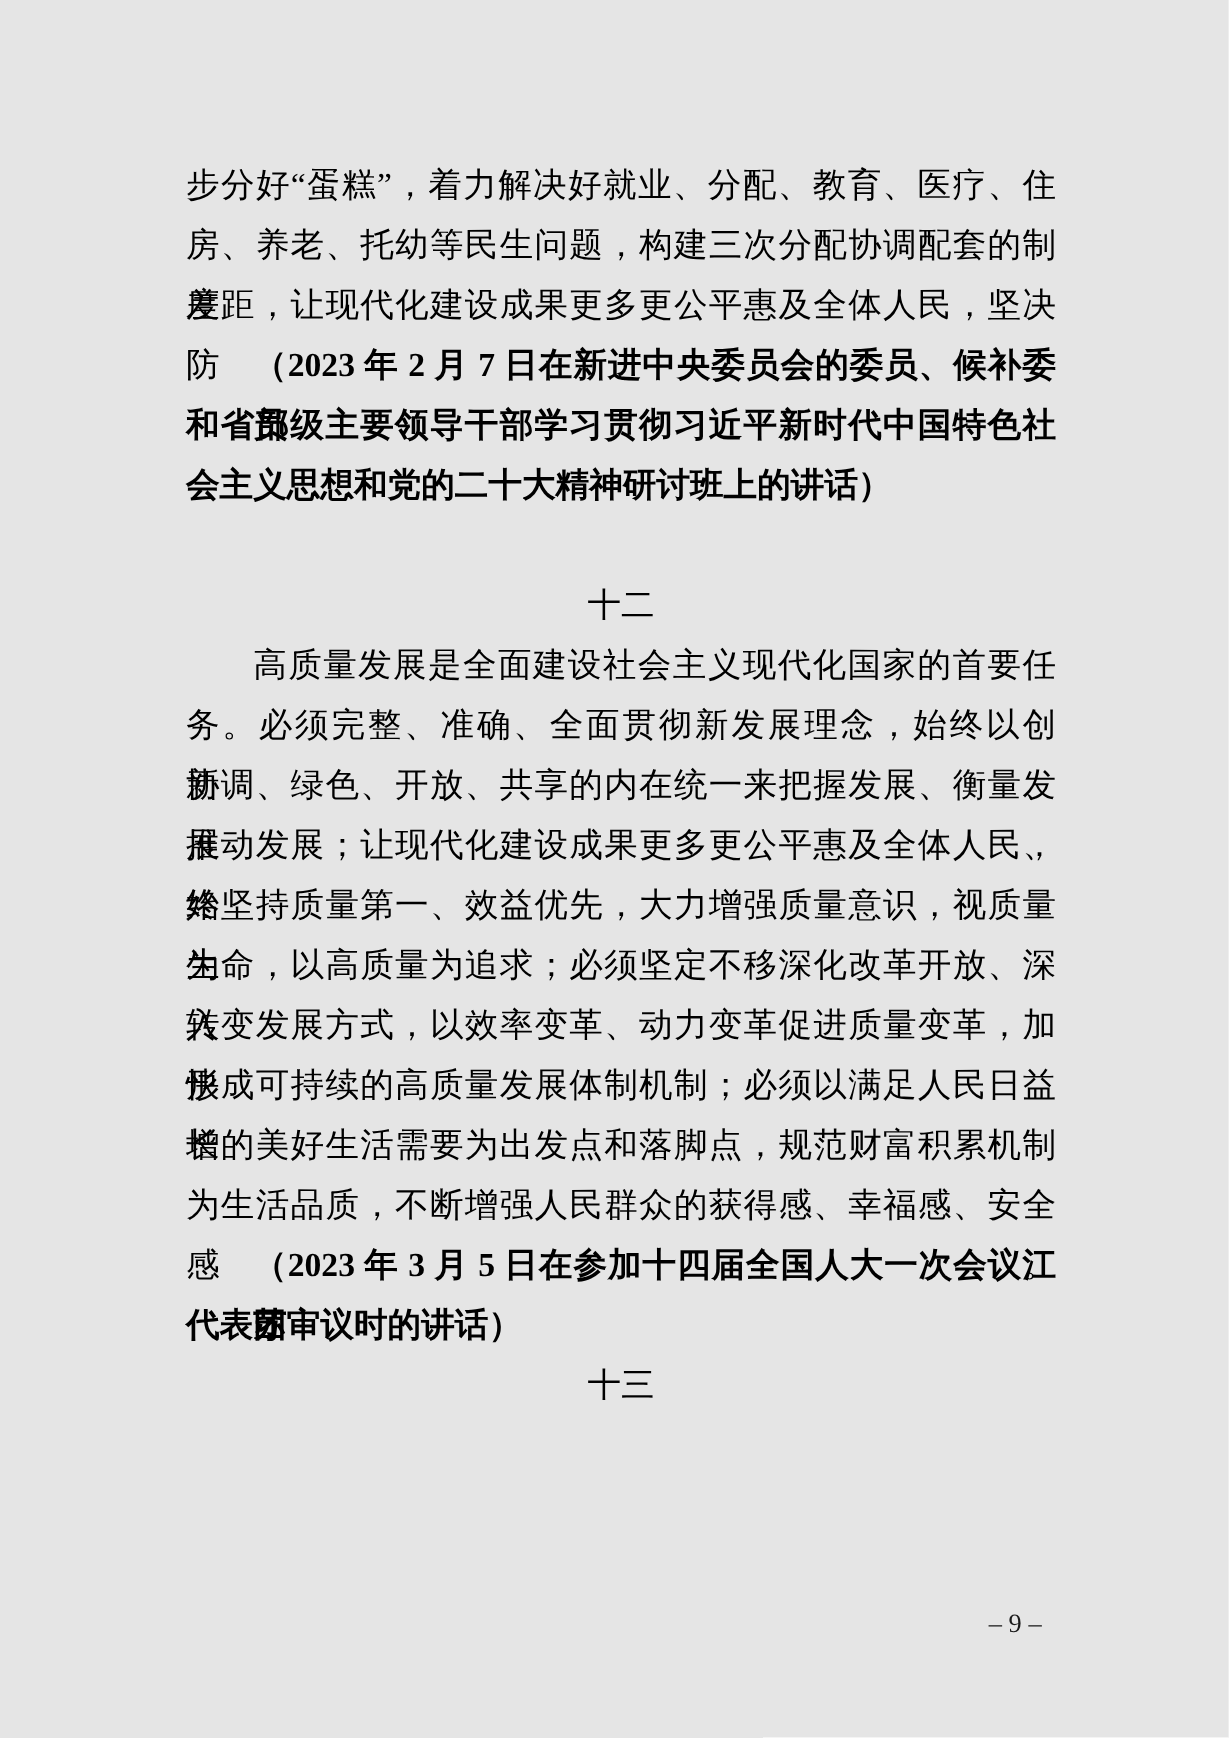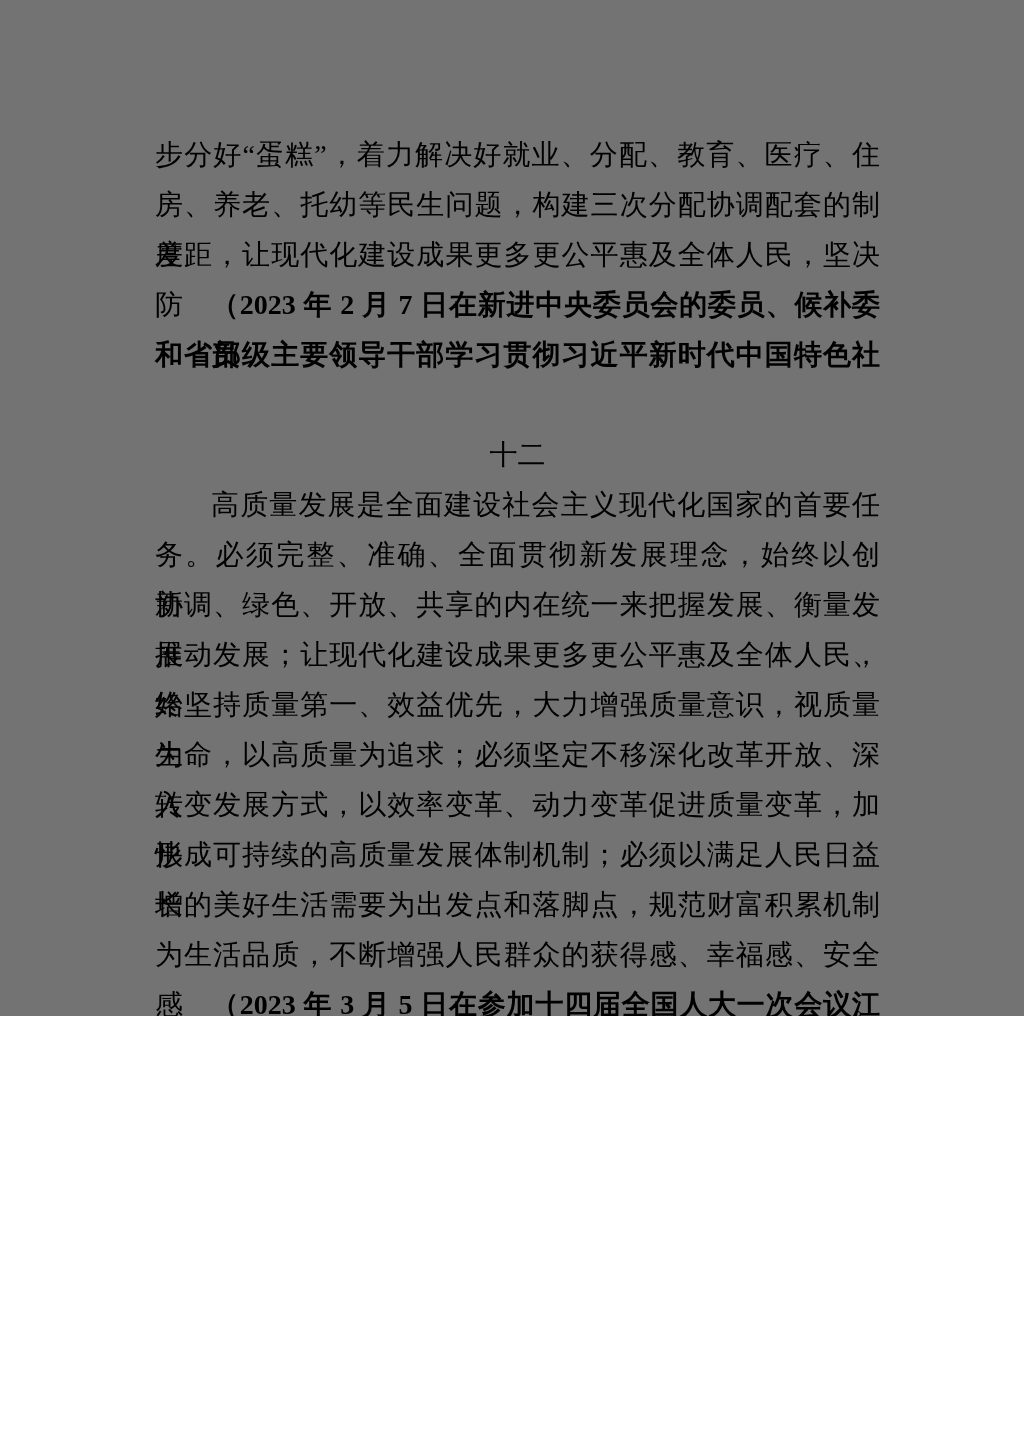--- a/index.html
+++ b/index.html
@@ -3,22 +3,22 @@
 <meta charset="utf-8">
 <style>
   html, body {
     margin: 0;
     padding: 0;
     background: #ffffff;
   }
   .page {
     position: relative;
     width: 1024px;
-    height: 1016px;
-    background: #737373;
+    height: 1448px;
+    background: #e5e5e5;
     color: #000000;
     font-family: "Liberation Serif", "DejaVu Serif", serif;
     overflow: hidden;
   }
   .text-area {
     position: absolute;
     top: 130px;
     left: 155px;
     width: 725px;
   }
@@ -63,20 +63,21 @@
 
 <div class="page">
   <div class="text-area">
 
     <div class="line just">步分好“蛋糕”，着力解决好就业、分配、教育、医疗、住</div>
     <div class="line just">房、养老、托幼等民生问题，构建三次分配协调配套的制度</div>
     <div class="line just">差距，让现代化建设成果更多更公平惠及全体人民，坚决防</div>
 
     <div class="line just indent bold">（2023 年 2 月 7 日在新进中央委员会的委员、候补委员</div>
     <div class="line just bold">和省部级主要领导干部学习贯彻习近平新时代中国特色社</div>
+    <div class="line bold">会主义思想和党的二十大精神研讨班上的讲话）</div>
 
     <div class="line blank"></div>
 
     <div class="line center">十二</div>
 
     <div class="line just indent">高质量发展是全面建设社会主义现代化国家的首要任</div>
     <div class="line just">务。必须完整、准确、全面贯彻新发展理念，始终以创新、</div>
     <div class="line just">协调、绿色、开放、共享的内在统一来把握发展、衡量发展、</div>
     <div class="line just">推动发展；让现代化建设成果更多更公平惠及全体人民，始</div>
     <div class="line just">终坚持质量第一、效益优先，大力增强质量意识，视质量为</div>

